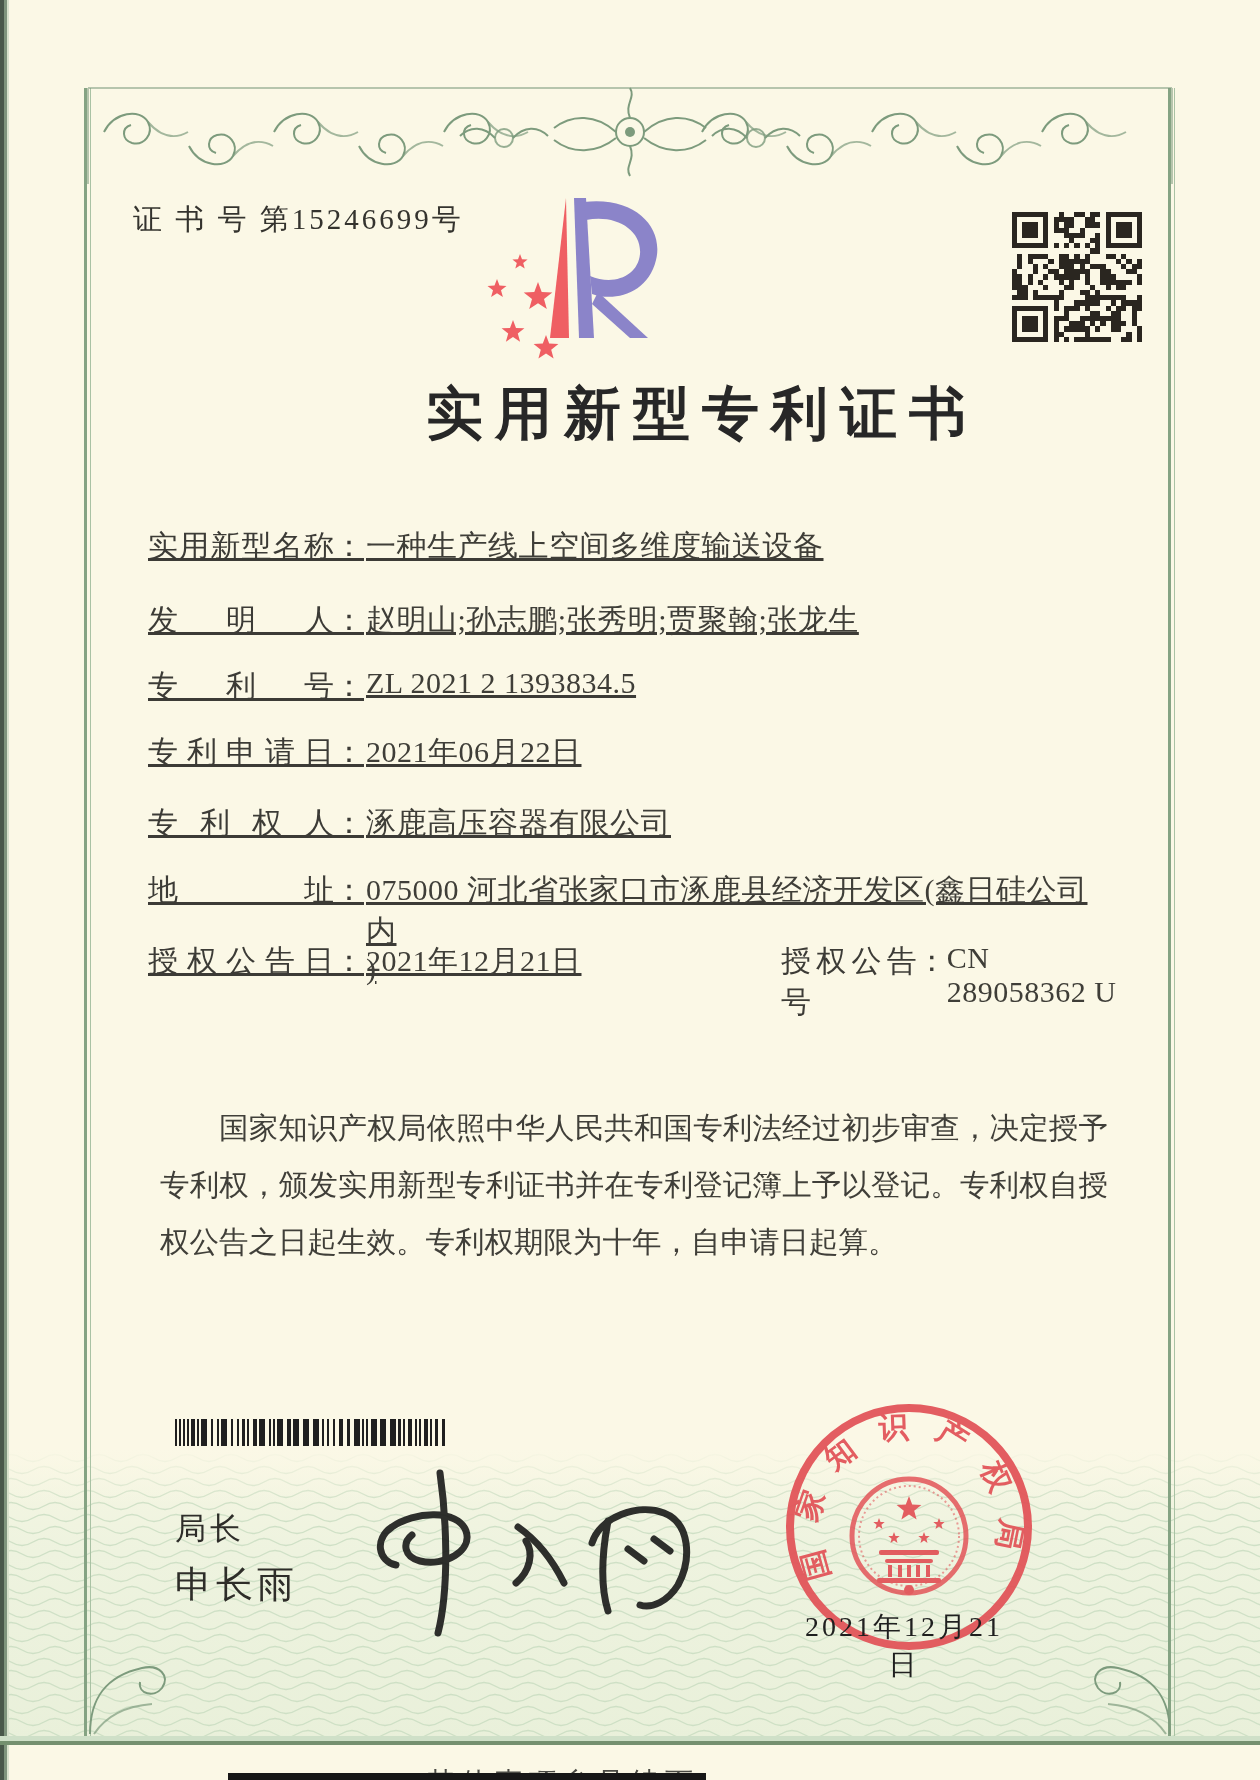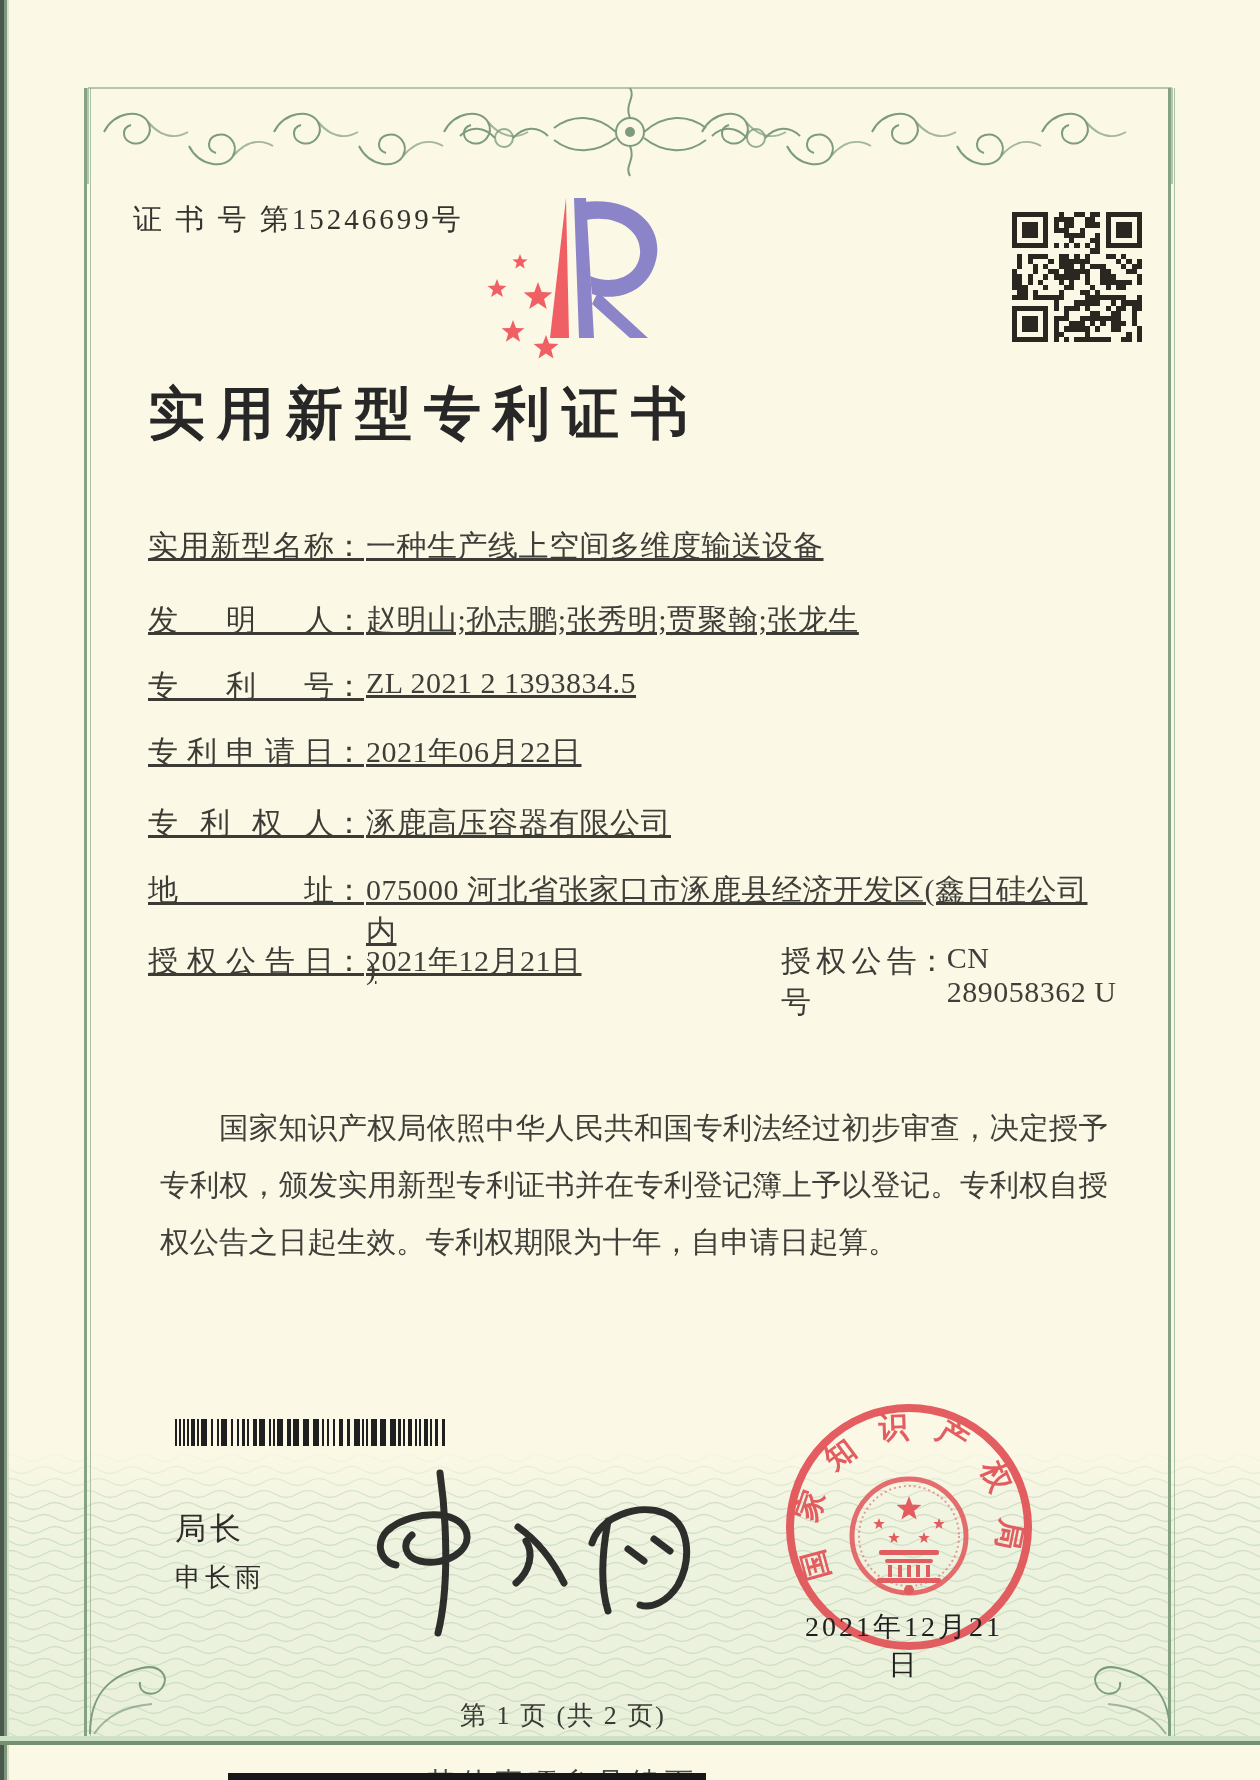--- a/index.html
+++ b/index.html
@@ -23,39 +23,39 @@
   .corner-orn{position:absolute;}
   
   .texture{position:absolute;left:0;top:1448px;width:1260px;height:296px;
     background:linear-gradient(180deg,#f6f6e3 0%,#eef3df 35%,#e9f0da 100%);}
   .texture-fade{position:absolute;left:0;top:1448px;width:1260px;height:56px;
     background:linear-gradient(180deg,#fbf8e6 0%,rgba(251,248,230,0) 100%);}
   
   .cert-no{position:absolute;left:133px;top:200px;font-size:29px;letter-spacing:3px;color:#34332e;}
   .logo{position:absolute;left:480px;top:194px;}
   .qr{position:absolute;left:1012px;top:212px;width:130px;height:130px;}
-  .title{position:absolute;left:148px;top:376px;width:830px;text-align:left;
+  .title{position:absolute;left:148px;top:376px;width:830px;text-align:right;
     font-size:57px;font-weight:700;letter-spacing:12px;color:#272727;}
   
   .field-row{position:absolute;left:148px;font-size:30px;display:flex;align-items:flex-start;text-decoration:underline;}
   .f-label{display:inline-block;width:186px;text-align:justify;text-align-last:justify;color:#3c3b36;}
   .f-colon{display:inline-block;width:32px;}
   .f-value{letter-spacing:.5px;color:#3f3e38;max-width:730px;}
   .f-value .line2{display:block;}
   .grant-b{position:absolute;left:633px;top:0;display:flex;}
   .grant-b .f-label{width:170px;}
   
   .paras{position:absolute;left:148px;top:1088px;width:972px;font-size:29.5px;
     line-height:57px;text-align:justify;color:#403f39;}
   .paras p{margin:12px;text-indent:2em;}
   
   .barcode{position:absolute;left:175px;top:1419px;width:280px;height:27px;font-size:0;white-space:nowrap;overflow:hidden;}
   .barcode span{display:inline-block;height:100%;background:#1f1f1f;}
   .signer-title{position:absolute;left:175px;top:1508px;font-size:31px;color:#2e2d29;letter-spacing:4px;}
-  .signer-name{position:absolute;left:175px;top:1560px;font-size:26px;color:#2e2d29;letter-spacing:4px;}
+  .signer-name{position:absolute;left:175px;top:1560px;font-size:37px;color:#2e2d29;letter-spacing:4px;}
   .signature{position:absolute;left:330px;top:1455px;}
   .seal{position:absolute;left:778px;top:1396px;}
   .seal-date{position:absolute;left:790px;top:1608px;width:228px;text-align:center;
     font-size:28px;letter-spacing:3px;color:#1f1f1f;z-index:6;}
   .seal-text{font-size:30px;letter-spacing:24px;font-weight:700;fill:#e25257;}
   .footer-page{position:absolute;left:148px;top:1698px;width:830px;text-align:center;
     font-size:26px;letter-spacing:2px;color:#3a3a34;}
   .footer-note{position:absolute;left:148px;top:1764px;width:830px;text-align:center;
     font-size:28px;letter-spacing:6px;color:#4a4a44;}
   .green{stroke:#7d9b7d;fill:none;stroke-width:2;}
@@ -479,17 +479,16 @@
         <rect x="-2" y="29" width="4" height="12"></rect>
           <rect x="7" y="29" width="4" height="12"></rect>
         <rect x="17" y="29" width="4" height="12"></rect>
         <rect x="-32" y="42" width="64" height="5" rx="2"></rect>
         <circle cy="54" r="5"></circle>
       </g>
     </g>
   </svg>
   <div class="seal-date">2021年12月21日</div>
 
-  <div class="footer-page">第 1 页 (共 2 页)</div>
   <div class="footer-note">其他事项参见续页</div>
   <div class="edge-bottom-strip"></div>
 
 </div>
 
 </body></html>

